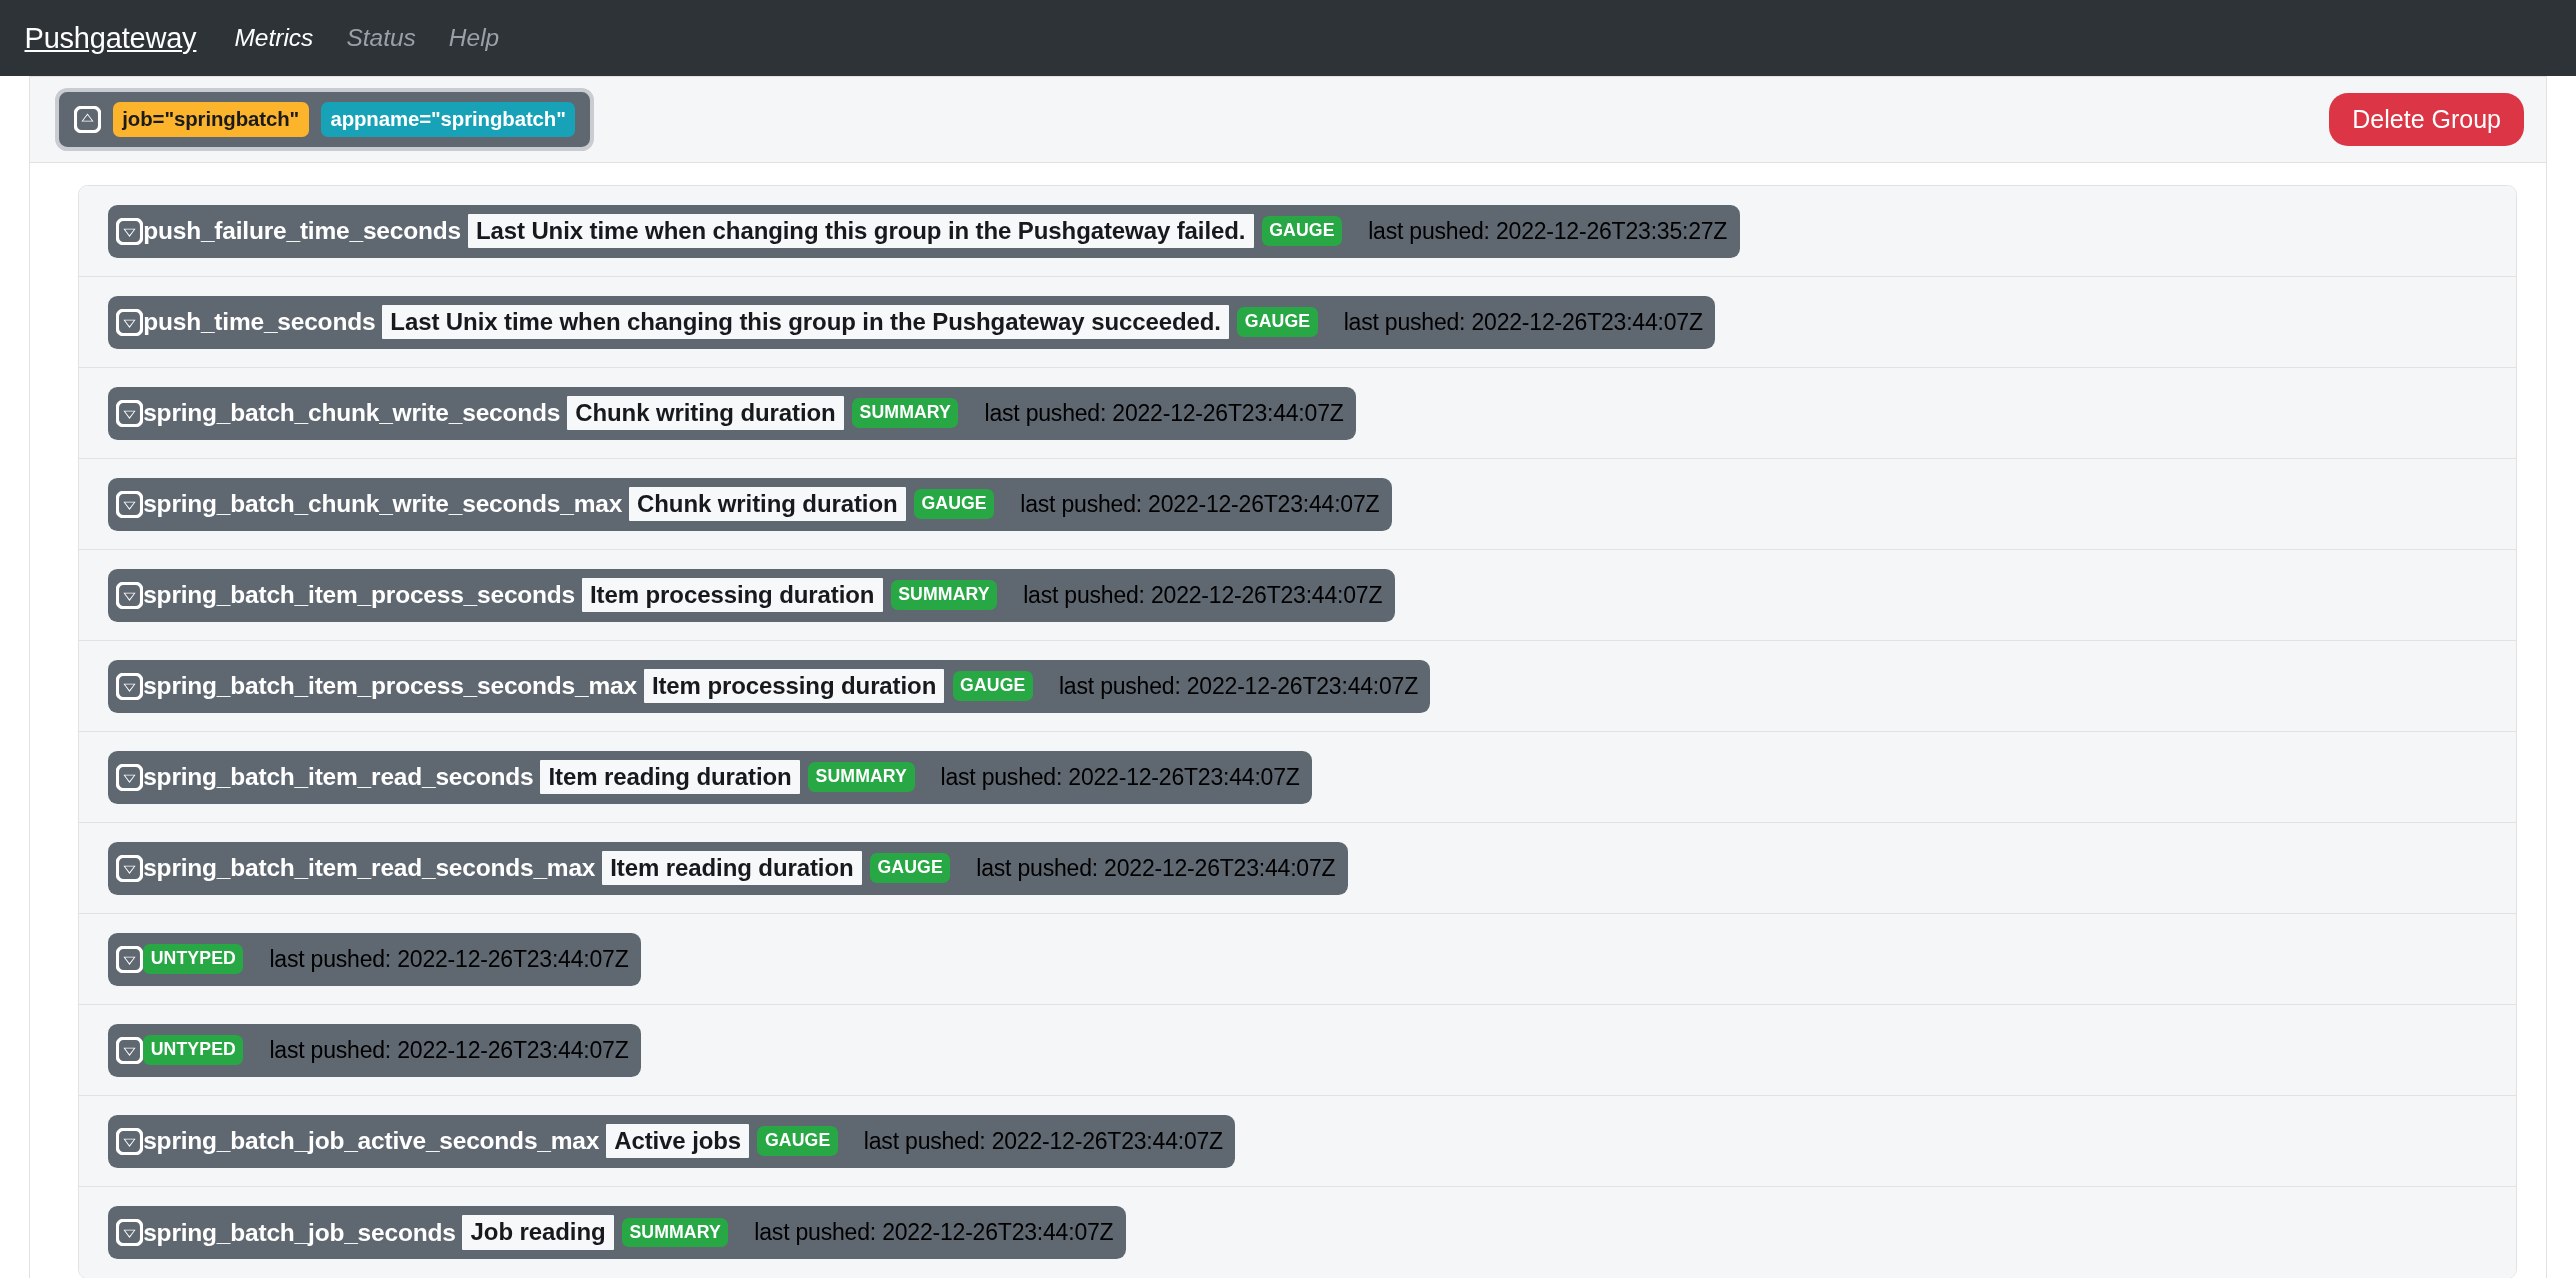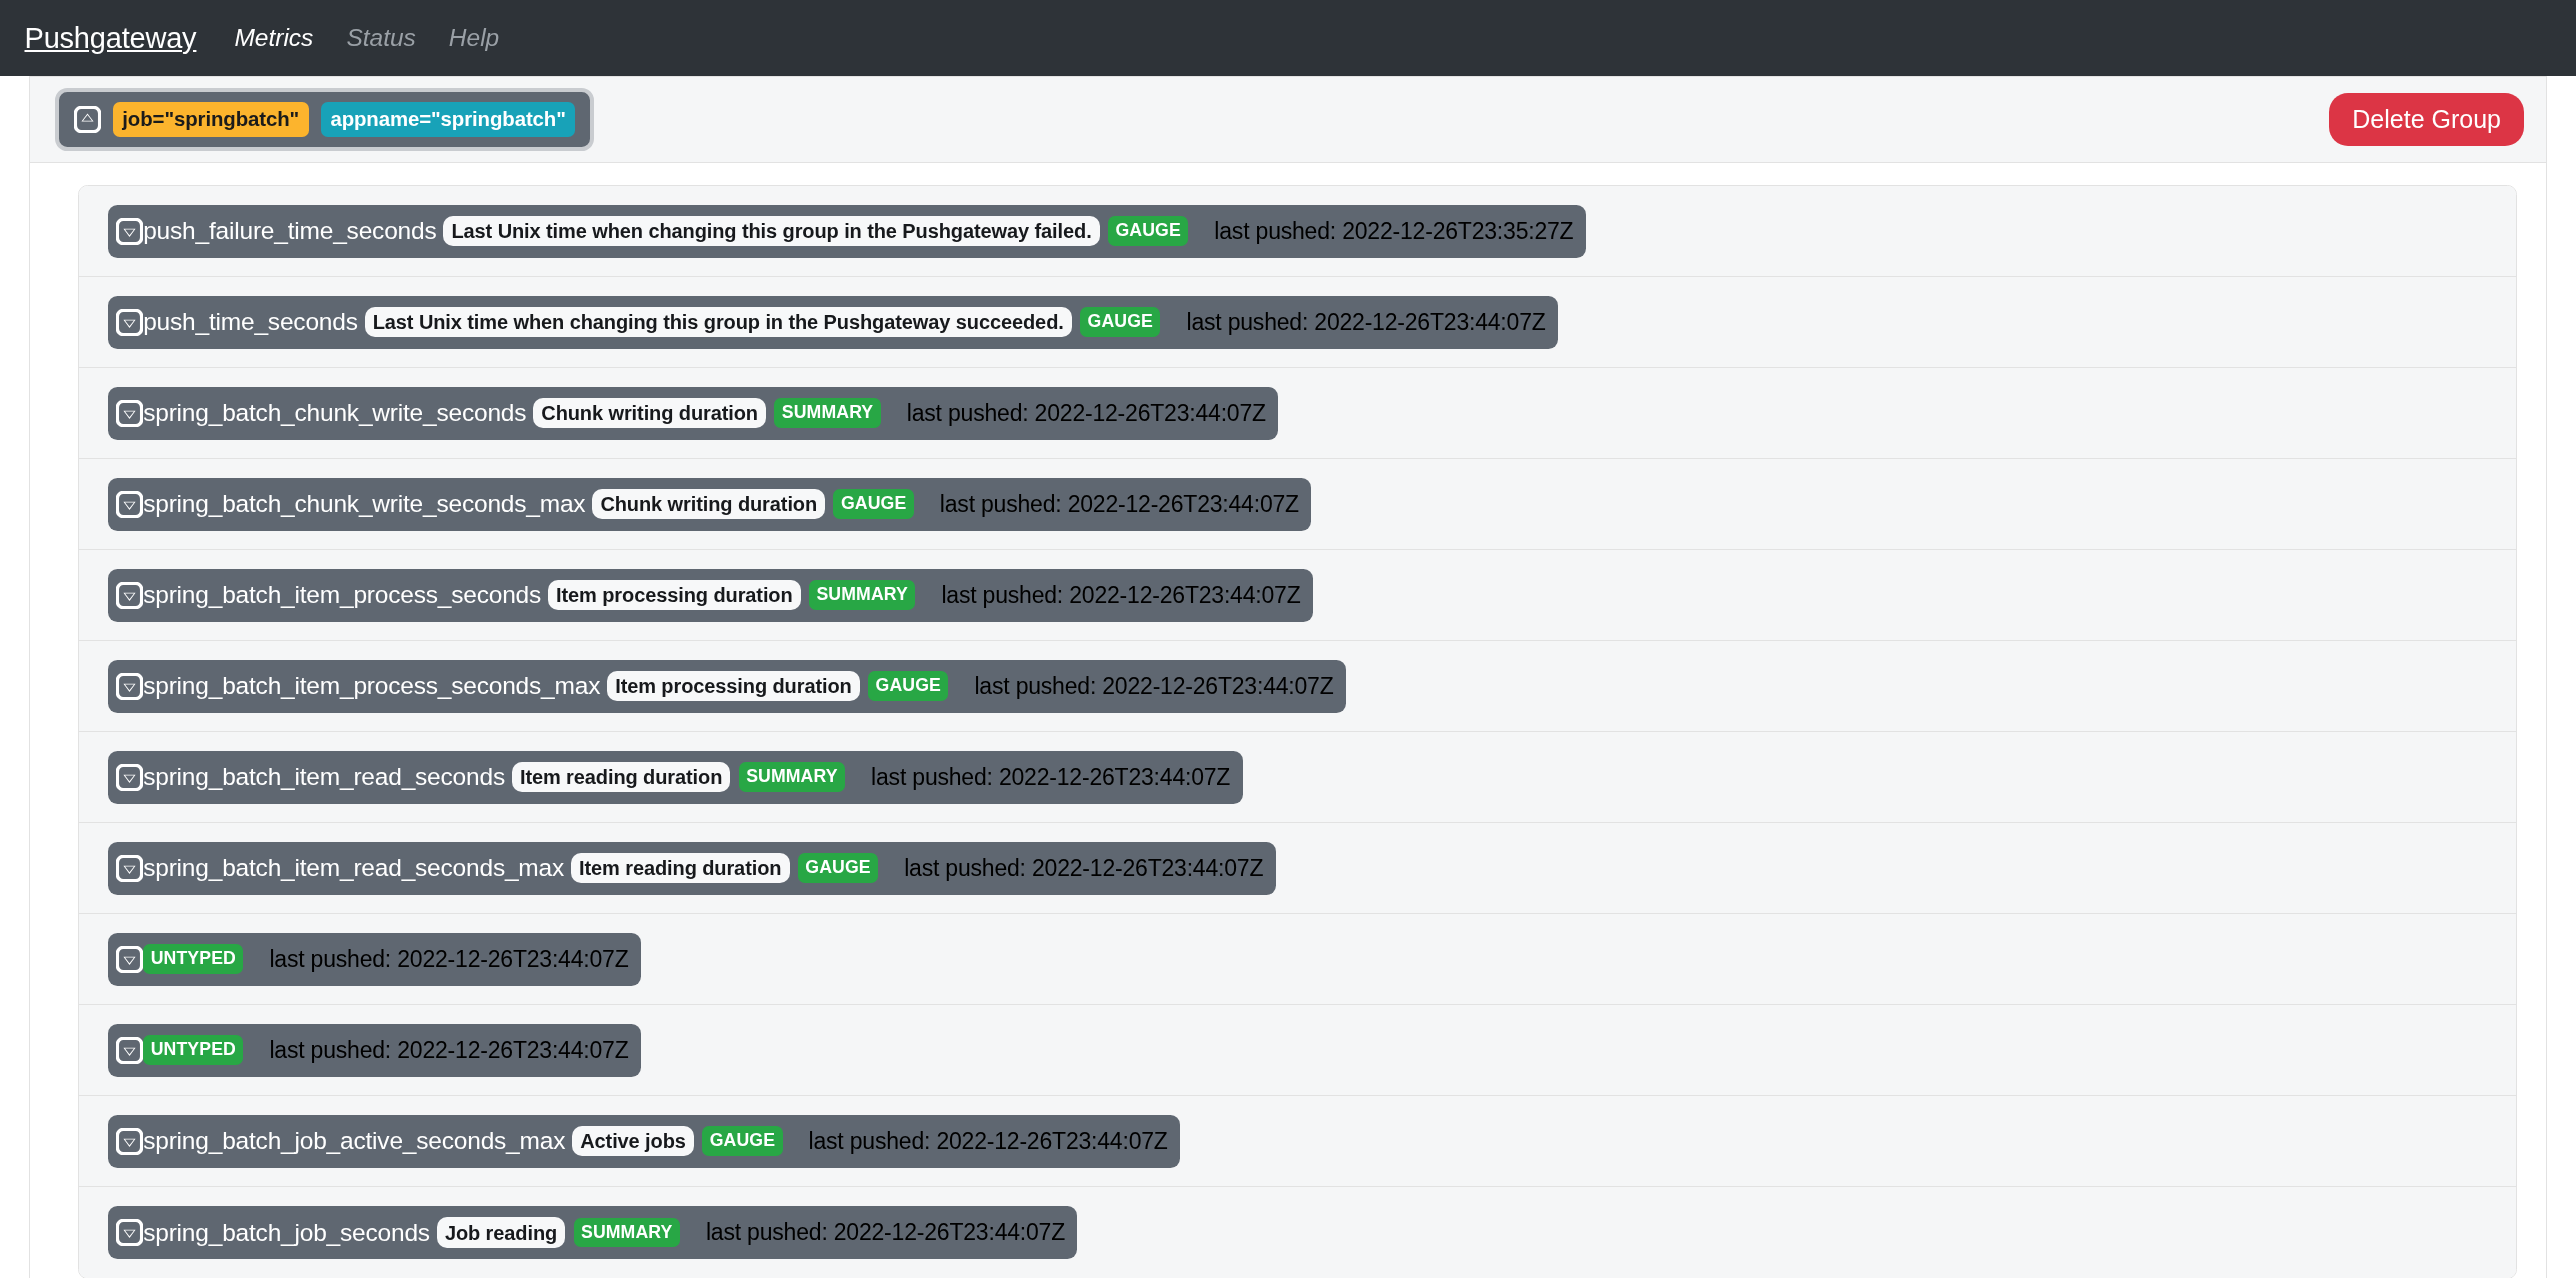--- a/index.html
+++ b/index.html
@@ -140,32 +140,32 @@
     background: #5f6771;
     border-radius: 9.5px;
     height: 53px;
     padding: 0 12.3px 0 8.2px;
     gap: 0;
     max-width: 100%;
   }
   .metric-name {
     color: #ffffff;
     font-size: 24.5px;
-    font-weight: 400;
+    font-weight: 700;
     white-space: nowrap;
     letter-spacing: -0.2px;
     margin-right: 6.8px;
   }
   .help-badge {
     display: inline-flex;
     align-items: center;
     background: #f7f8f9;
     color: #17191c;
-    border-radius: 10px;
-    font-size: 20px;
+    border-radius: 1px;
+    font-size: 24px;
     font-weight: bold;
     padding: 4.1px 8.2px;
     white-space: nowrap;
     margin-right: 8.2px;
     letter-spacing: -0.1px;
     line-height: 1.1;
   }
   .type-badge {
     display: inline-flex;
     align-items: center;

